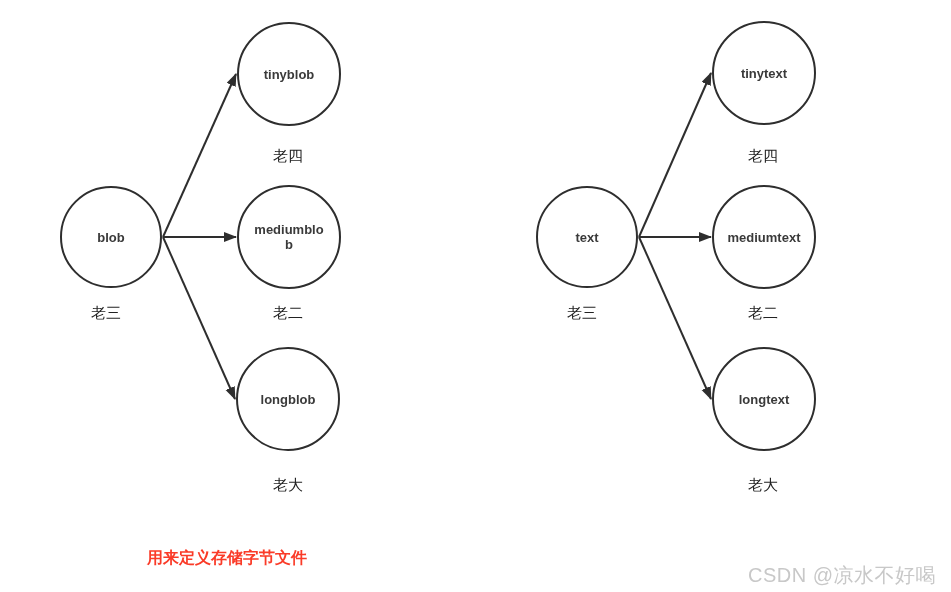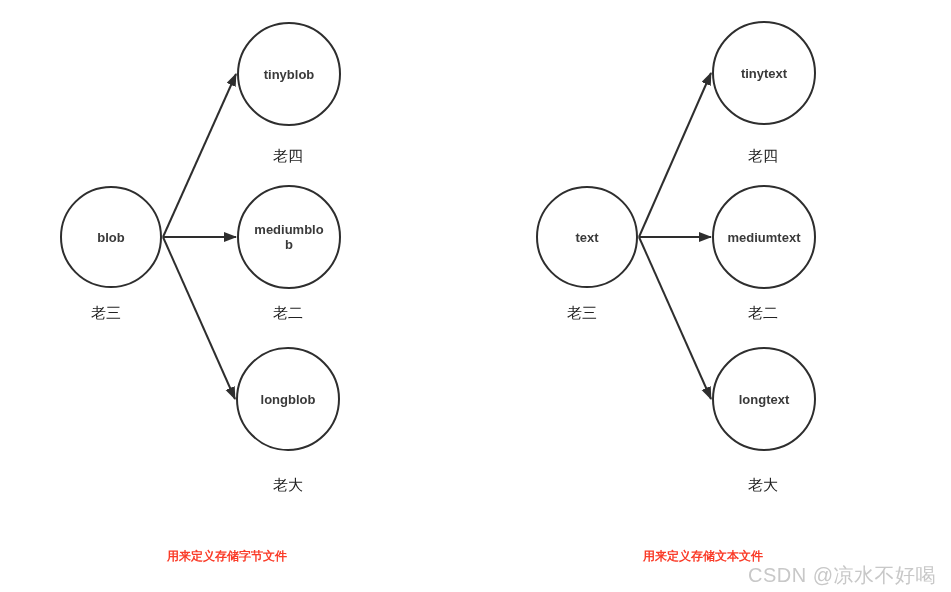--- a/index.html
+++ b/index.html
@@ -22,21 +22,21 @@
     height: 592px;
   }
   #diagram-svg {
     position: absolute;
     left: 0;
     top: 0;
   }
   .caption {
     position: absolute;
     transform: translateX(-50%);
-    font-size: 12px;
+    font-size: 16px;
     font-weight: bold;
     letter-spacing: 0px;
     white-space: nowrap;
   }
   .watermark {
     position: absolute;
     right: 15px;
     top: 562px;
     font-size: 20px;
     white-space: nowrap;
@@ -84,16 +84,15 @@
         <text x="764" y="241.5" text-anchor="middle" font-size="13" font-weight="bold" fill="#3a3a3a" font-family="&quot;Liberation Sans&quot;, sans-serif"><tspan x="764">mediumtext</tspan></text>
         <text x="763" y="318" text-anchor="middle" font-size="15" fill="#222222" font-family="&quot;Liberation Sans&quot;, sans-serif">老二</text>
         <circle cx="764" cy="399" r="51" fill="#ffffff" stroke="#2e2e2e" stroke-width="2"></circle>
         <text x="764" y="403.5" text-anchor="middle" font-size="13" font-weight="bold" fill="#3a3a3a" font-family="&quot;Liberation Sans&quot;, sans-serif"><tspan x="764">longtext</tspan></text>
         <text x="763" y="490" text-anchor="middle" font-size="15" fill="#222222" font-family="&quot;Liberation Sans&quot;, sans-serif">老大</text>
       </g>
     </svg>
 
   <div class="caption" id="caption-0" style="left: 227px; top: 548px; color: rgb(250, 59, 40);">用来定义存储字节文件</div>
 
-  <div class="caption" id="caption-1" style="left: 703px; top: 548px; color: rgb(250, 59, 40);">用来定义存储文本文件</div>
 
   <div class="watermark" style="color: rgb(200, 200, 200); margin-left: 24px;">CSDN @凉水不好喝</div>
 </div>
 
 </body></html>

